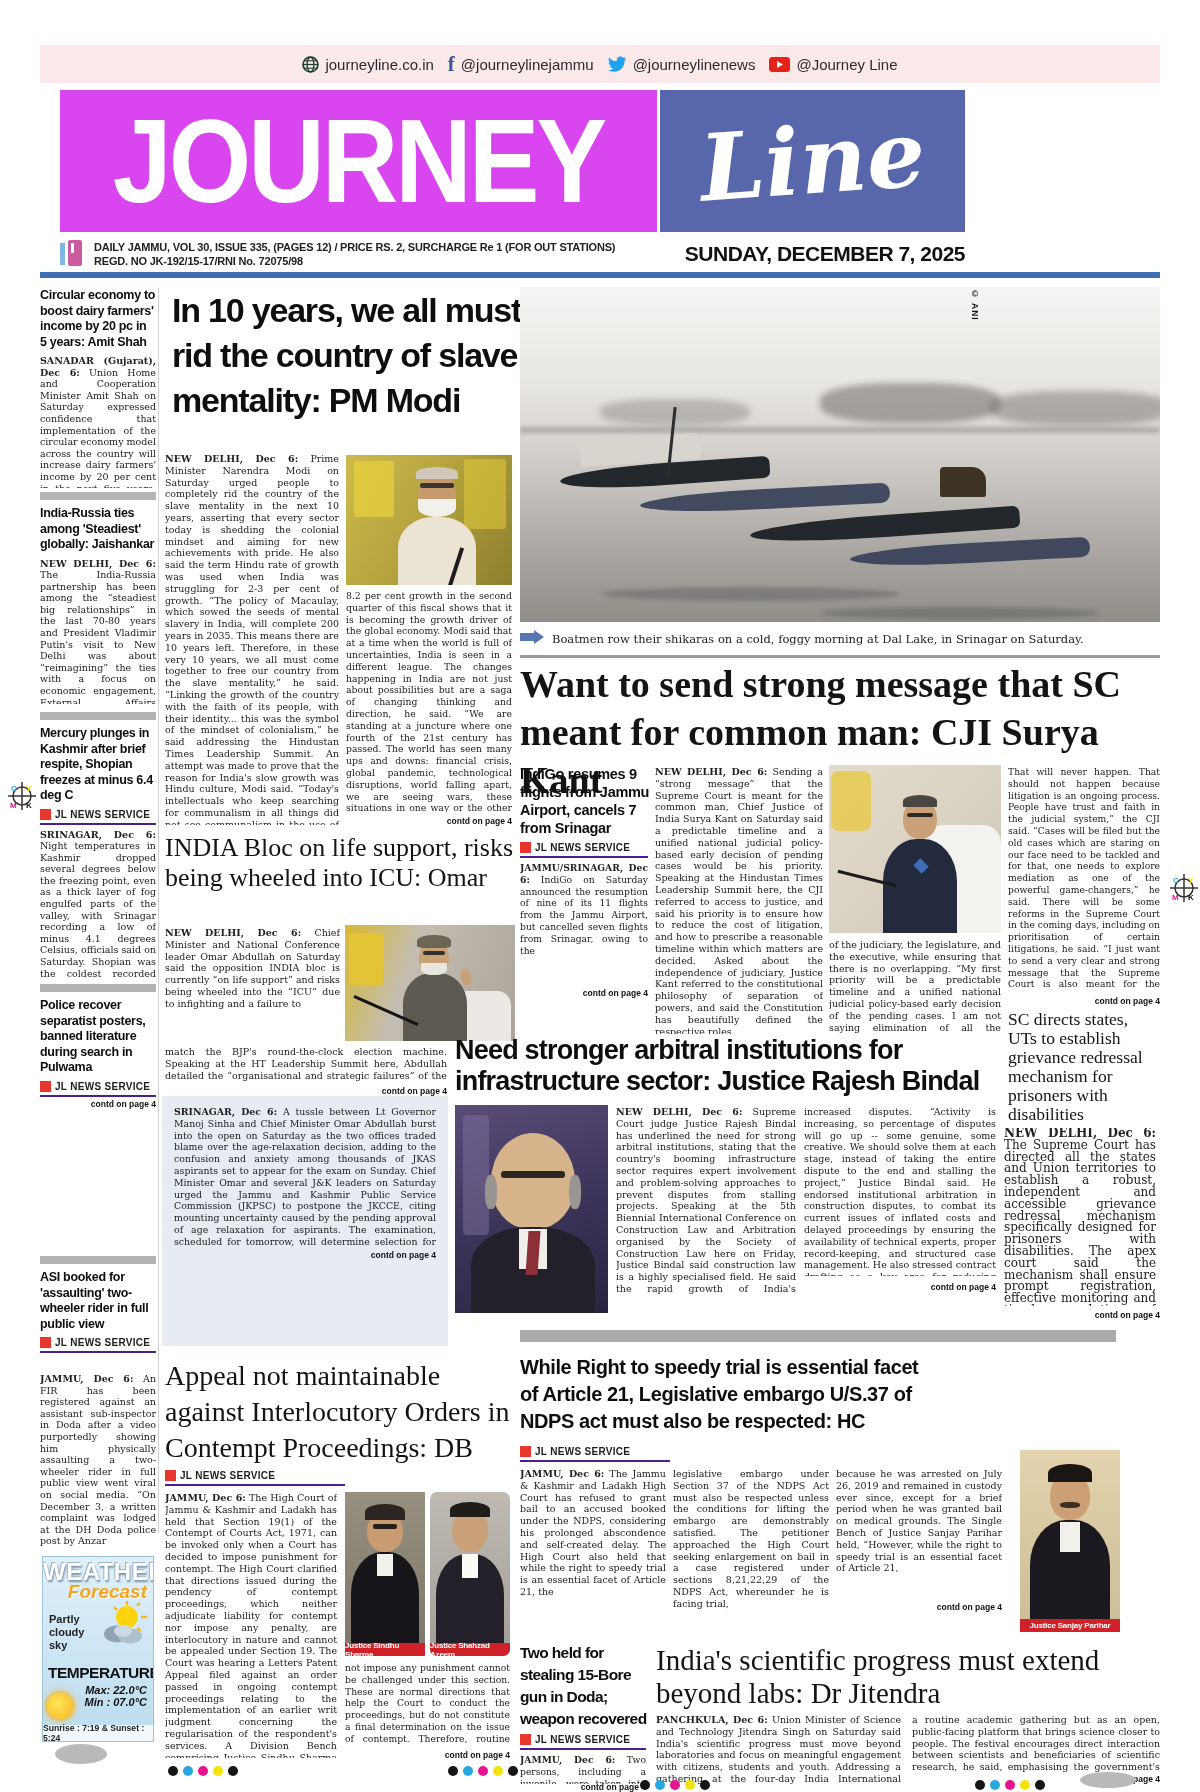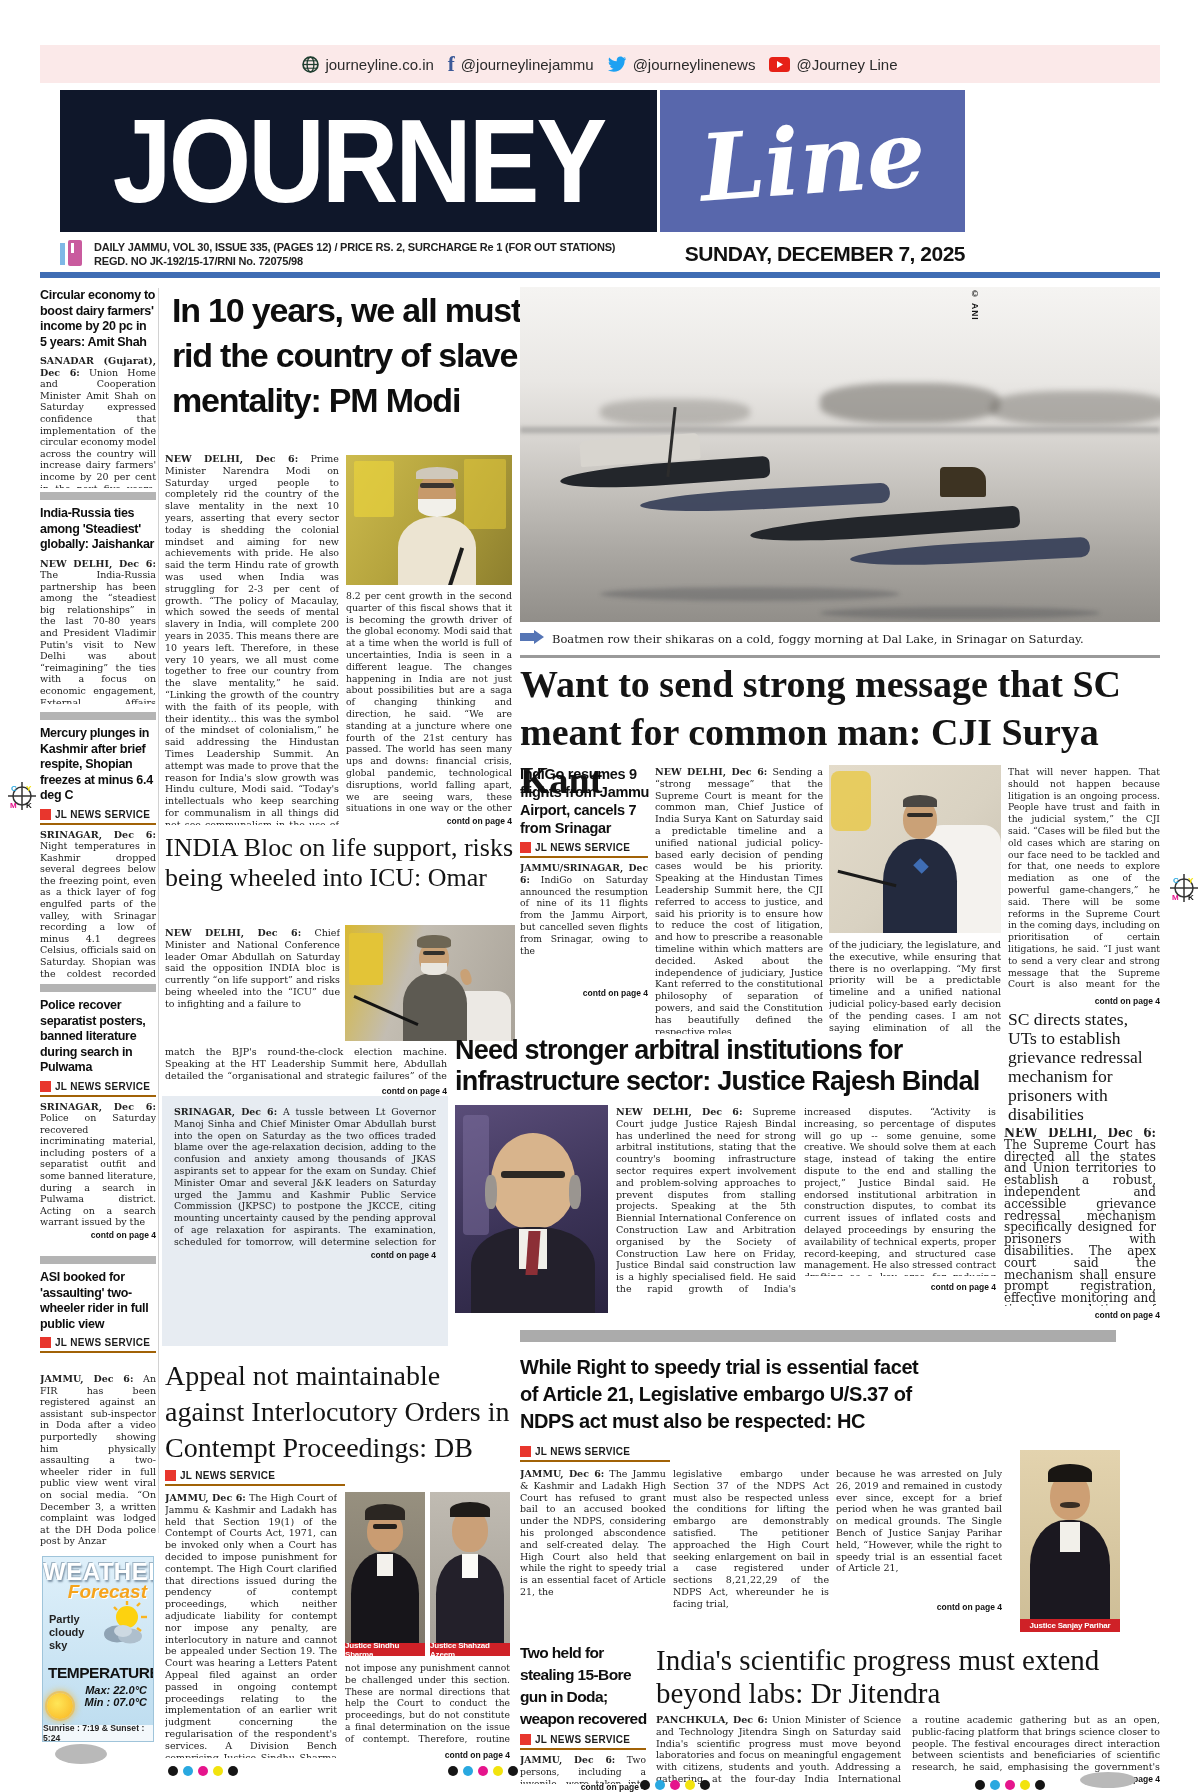--- a/index.html
+++ b/index.html
@@ -10,21 +10,21 @@
 
   
   #topbar { left:40px; top:45px; width:1120px; height:38px; background:#fbe9e9;
             display:flex; align-items:center; justify-content:center; gap:14px;
             font-family:"Liberation Sans",sans-serif; font-size:15px; color:#2b2b2b; }
   .soc { display:flex; align-items:center; gap:6px; }
   .soc svg { display:block; }
   .fb-f { font-family:"Liberation Serif",serif; font-weight:bold; color:#3b5998; font-size:21px; line-height:16px; }
 
   
-  #mast-red { left:60px; top:90px; width:597px; height:142px; background:#0f172a;
+  #mast-red { left:60px; top:90px; width:597px; height:142px; background:#d946ef;
               display:flex; align-items:center; justify-content:center; }
   #mast-red span { color:#fff; font-family:"Liberation Sans",sans-serif; font-weight:bold;
                    font-size:106px; letter-spacing:-3px; transform:scaleY(1.12); }
   #mast-blue { left:660px; top:90px; width:305px; height:142px; background:#5867ac;
                display:flex; align-items:center; justify-content:center; }
   #mast-blue span { color:#fff; font-family:"DejaVu Serif",serif; font-style:italic;
                     font-weight:bold; font-size:92px; transform:rotate(-4deg); }
   #info-row { left:60px; top:237px; width:905px; height:34px; display:flex; align-items:center; }
   #logo-ic { width:26px; height:28px; position:relative; margin-right:8px; }
   #logo-ic .b1 { position:absolute; left:0; top:3px; width:5px; height:22px; background:#7fb8e6; }
@@ -39,21 +39,21 @@
 
   
   .h-sans { font-family:"Liberation Sans",sans-serif; font-weight:bold; color:#0e0e0e; letter-spacing:-0.6px; }
   .h-serif { font-family:"Liberation Serif",serif; font-weight:600; color:#141414; }
   .bt { font-size:9.5px; line-height:11.8px; text-align:justify; color:#222; overflow:hidden; }
   .dl { font-weight:bold; }
   .contd { font-family:"Liberation Sans",sans-serif; font-weight:bold; font-size:8.5px;
            color:#111; text-align:right; display:block; margin-top:2px; }
   .jl-tag { font-family:"Liberation Sans",sans-serif; font-weight:bold; font-size:10px;
             letter-spacing:0.3px; color:#1c1c1c; display:flex; align-items:center; gap:4px;
-            border-bottom:2px solid #a16207; padding-bottom:3px; }
+            border-bottom:2px solid #4c1d95; padding-bottom:3px; }
   .red-sq { width:11px; height:11px; background:#e8362d; display:inline-block; }
   .divider { background:#b4b4b4; }
 
   
   .rail { left:40px; width:116px; overflow:hidden; }
   .rail h3 { font-family:"Liberation Sans",sans-serif; font-weight:bold; font-size:12.5px;
              line-height:15.5px; letter-spacing:-0.3px; color:#0e0e0e; margin-bottom:5px; }
   .rail .bt { font-size:9.5px; line-height:11.6px; }
   #rail-a1 { top:288px; height:200px; } #rail-d1 { left:40px; top:492px; width:116px; height:8px; }
   #rail-a2 { top:506px; height:198px; } #rail-d2 { left:40px; top:712px; width:116px; height:8px; }
@@ -104,21 +104,21 @@
     background:linear-gradient(120deg,#cdbb4d 0%,#b5a43e 45%,#8d7f2e 100%); }
   #cji-photo { left:829px; top:765px; width:172px; height:168px;
     background:linear-gradient(135deg,#e4dccb 0%,#d9d2c2 55%,#c7c0b1 100%); }
   #omar-photo { left:345px; top:925px; width:170px; height:116px;
     background:linear-gradient(110deg,#d8b832 0%,#c3bdb2 38%,#aaa49a 100%); }
   #bindal-photo { left:455px; top:1105px; width:153px; height:208px;
     background:linear-gradient(160deg,#5a4d79 0%,#3b3357 55%,#2a2440 100%); }
   #sharma-photo { left:345px; top:1492px; width:80px; height:164px;
     background:linear-gradient(180deg,#97907f 0%,#7d766a 100%); }
   #azeem-photo { left:430px; top:1492px; width:80px; height:164px;
-    background:linear-gradient(180deg,#c0bbb2 0%,#a39e95 100%); }
+    background:linear-gradient(180deg,#c0bbb2 0%,#a39e95 100%);border-radius:7px; }
   #parihar-photo { left:1020px; top:1450px; width:100px; height:182px;
     background:linear-gradient(180deg,#e3d3ae 0%,#cdbd96 100%); }
 
   
   #lead-headline { left:172px; top:288px; width:358px; font-size:34px; line-height:45px; letter-spacing:-1.2px; }
   #lead-col1 { left:165px; top:453px; width:174px; height:372px; }
   #lead-col2 { left:346px; top:590px; width:166px; height:222px; font-size:9.3px; }
   #lead-contd { left:346px; top:814px; width:166px; }
 
   
@@ -281,21 +281,20 @@
 
 </div>
 <div class="abs divider" id="rail-d3"></div>
 
 <div class="abs rail" id="rail-a4">
   <h3>Police recover separatist posters, banned literature during search in Pulwama</h3>
   <div class="jl-tag">
       <span class="red-sq"></span>
       <span>JL NEWS SERVICE</span>
     </div>
-  <div class="bt" style="margin-top:4px;"><span class="dl">SRINAGAR, Dec 6:</span> <span>Police on Saturday recovered incriminating material, including posters of a separatist outfit and some banned literature, during a search in Pulwama district. Acting on a search warrant issued by the</span></div>
   <span class="contd">contd on page 4</span>
 </div>
 <div class="abs divider" id="rail-d4"></div>
 
 <div class="abs rail" id="rail-a5">
   <h3>ASI booked for 'assaulting' two-wheeler rider in full public view</h3>
   <div class="jl-tag">
       <span class="red-sq"></span>
       <span>JL NEWS SERVICE</span>
     </div>

